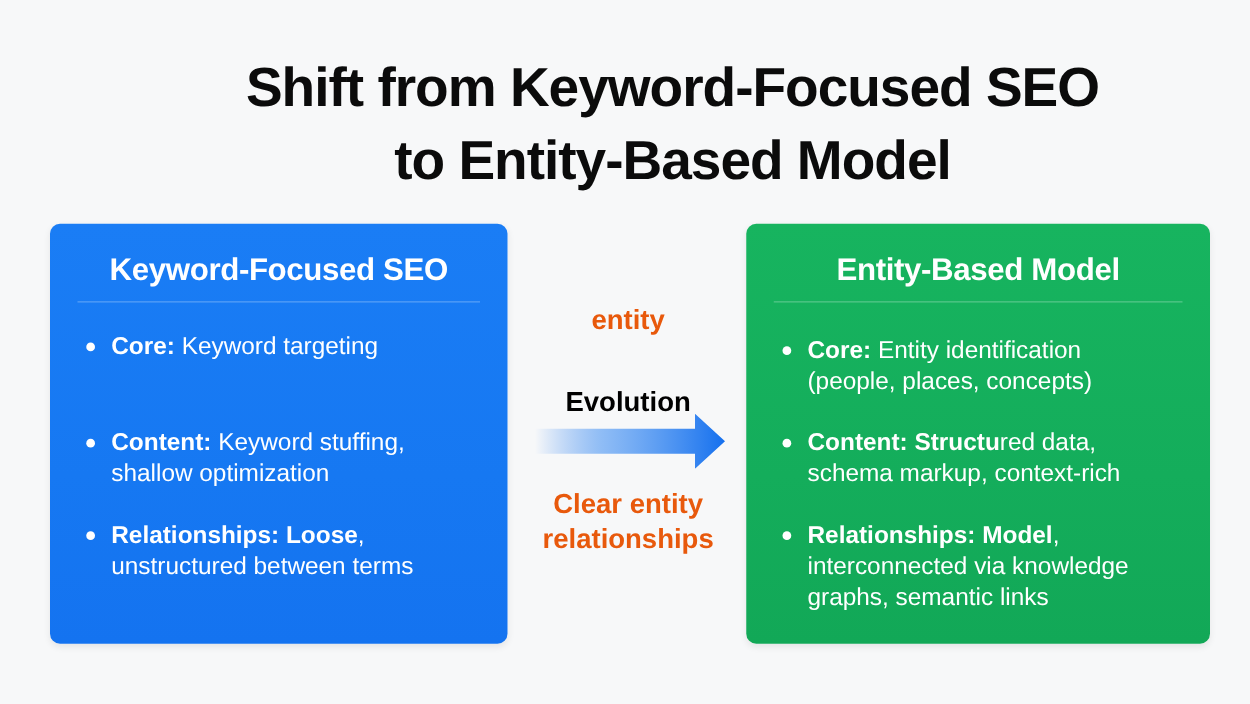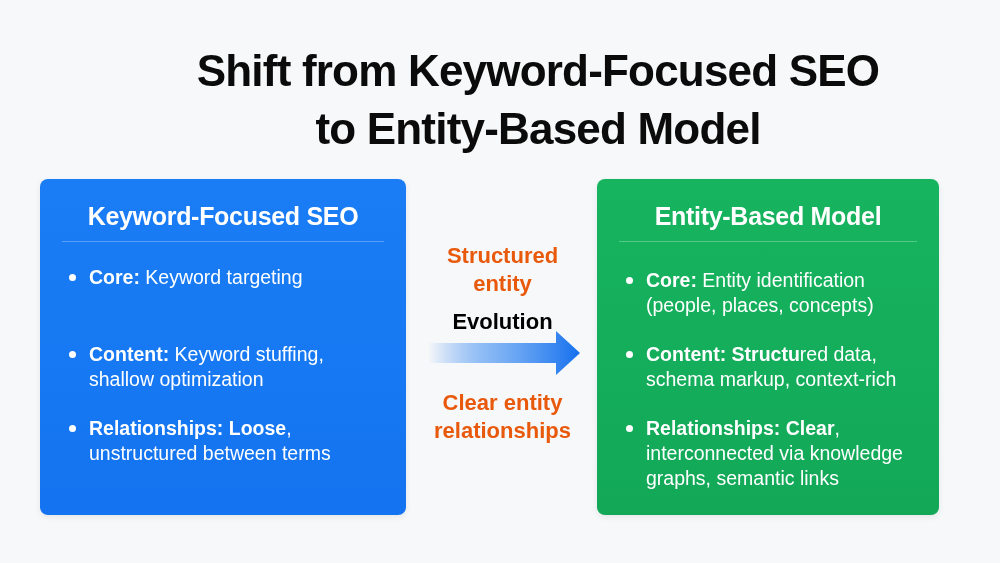--- a/index.html
+++ b/index.html
@@ -27,21 +27,21 @@
     height: 336px;
     border-radius: 8px;
     color: #ffffff;
     box-shadow: 0 2px 6px rgba(0,0,0,0.08);
   }
   .card.blue {
     left: 40px; width: 366px;
     background: linear-gradient(180deg, #1a7df5 0%, #1678f2 60%, #1473f0 100%);
   }
   .card.green {
-    left: 597px; width: 342px;
+    left: 597px; width: 371px;
     background: linear-gradient(180deg, #17b45f 0%, #14ad5b 60%, #12a857 100%);
   }
   .card-title {
     position: absolute;
     left: 0; top: 21px; width: 100%;
     text-align: center;
     font-weight: 700;
     font-size: 25px;
     line-height: 32px;
     letter-spacing: -0.3px;
@@ -106,21 +106,20 @@
   </div>
 
   <div class="bullet" style="top:237px">
     <span class="dot"></span>
     <b>Relationships:</b><b> Loose</b><span>,</span><br>
     <span>unstructured between terms</span>
   </div>
 </div>
 
 <div class="mid orange" style="top:242px">
-  <div>Structured</div>
   <div>entity</div>
 </div>
 <div class="mid black" style="top:308px">Evolution</div>
 
 <svg class="arrow" viewBox="0 0 152 44">
   <defs>
     <linearGradient id="ag" x1="0" y1="0" x2="1" y2="0">
       <stop offset="0" stop-color="#1570ee" stop-opacity="0"></stop>
       <stop offset="0.35" stop-color="#4a95f3" stop-opacity="0.6"></stop>
       <stop offset="1" stop-color="#1570ee" stop-opacity="1"></stop>
@@ -145,17 +144,17 @@
   </div>
 
   <div class="bullet" style="top:163px">
     <span class="dot"></span>
     <b>Content:</b><b> Structu</b><span>red data,</span><br>
     <span>schema markup, context-rich</span>
   </div>
 
   <div class="bullet" style="top:237px">
     <span class="dot"></span>
-    <b>Relationships:</b><b> Clear</b><span>,</span><br>
+    <b>Relationships:</b><b> Model</b><span>,</span><br>
     <span>interconnected via knowledge</span><br>
     <span>graphs, semantic links</span>
   </div>
 </div>
 
 </body></html>

